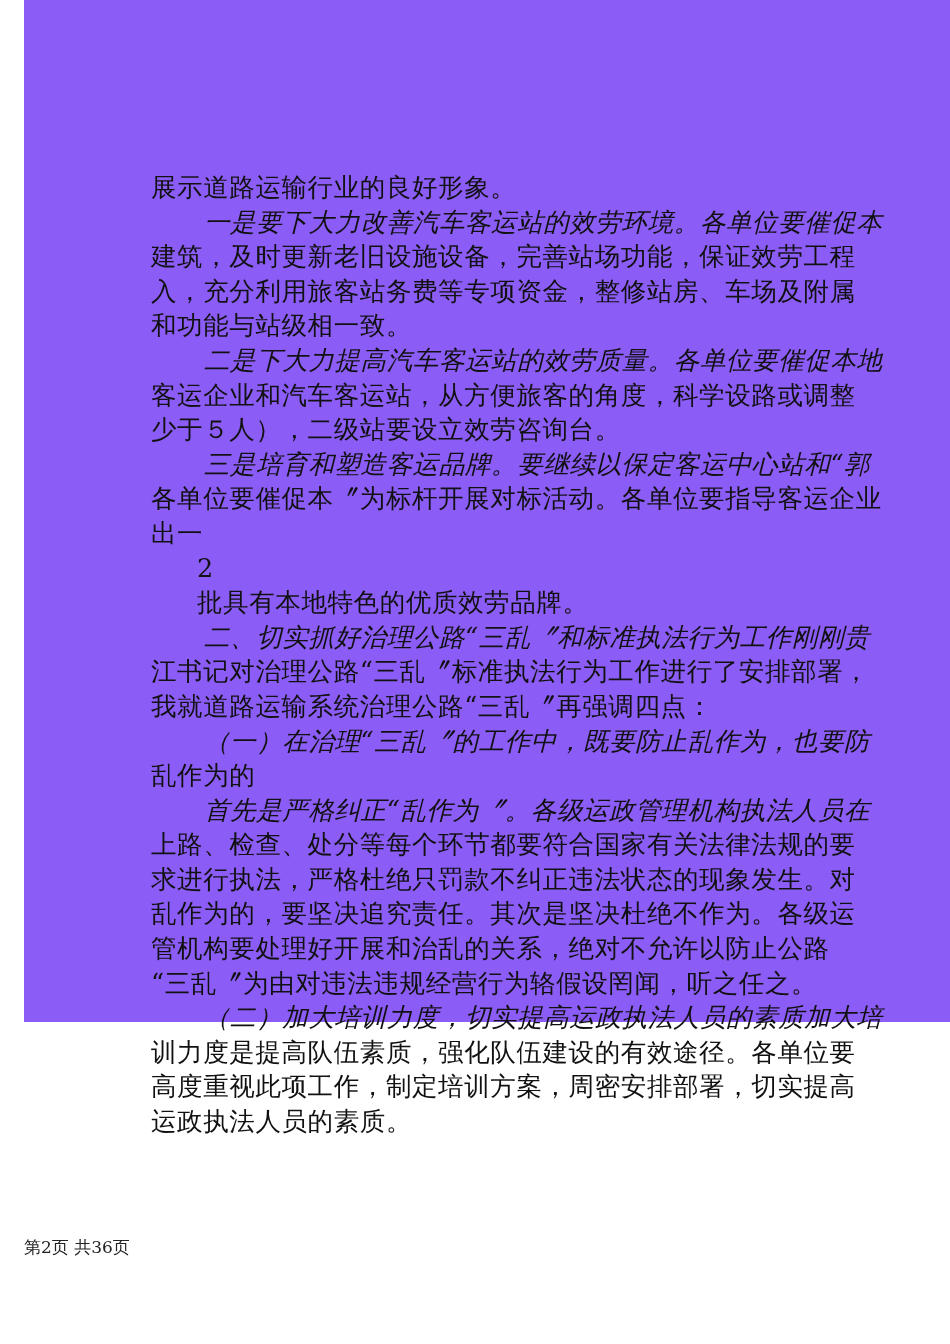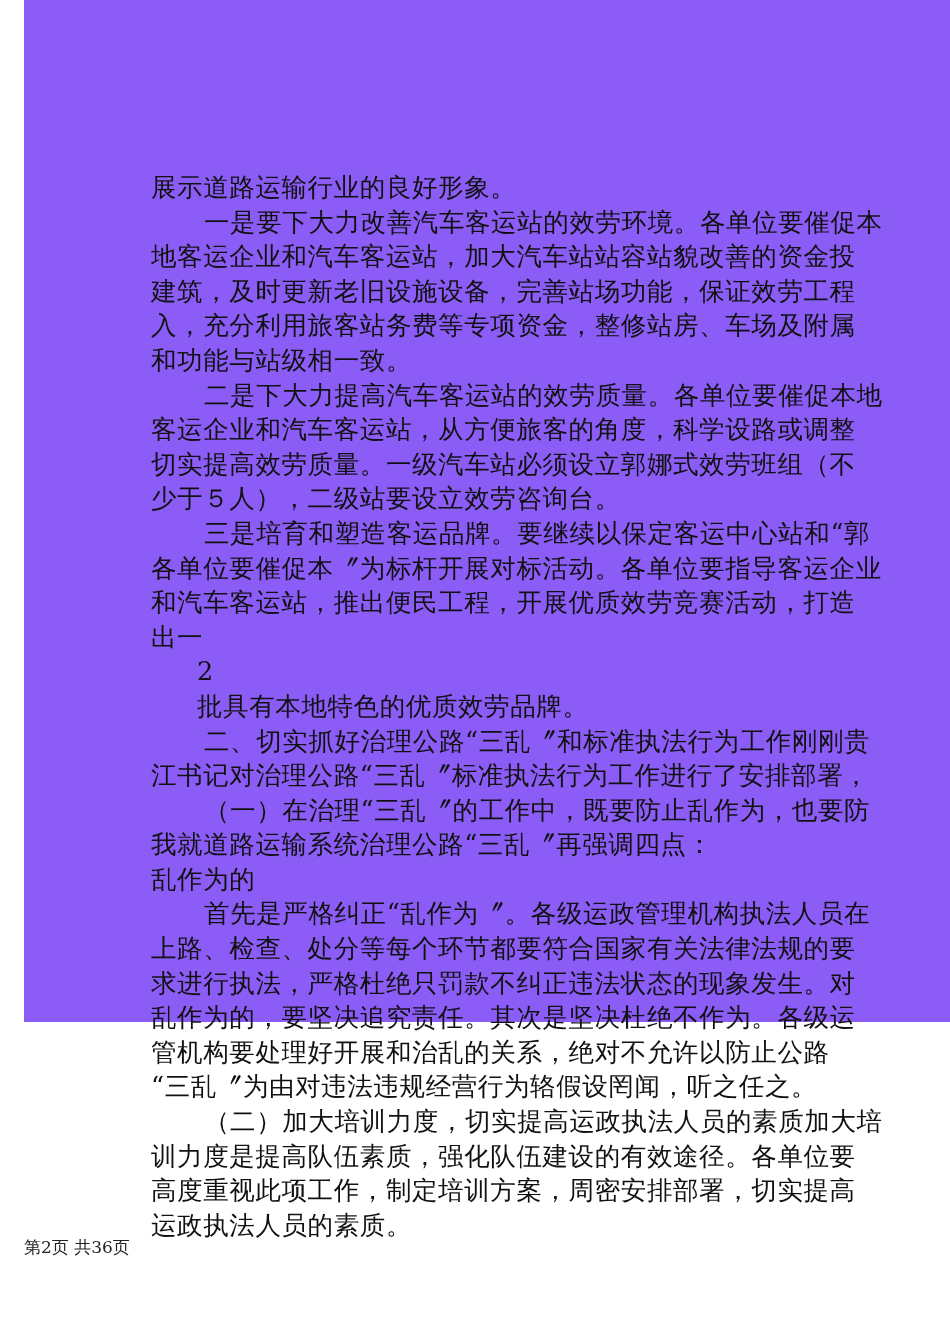--- a/index.html
+++ b/index.html
@@ -1,51 +1,48 @@
 <!DOCTYPE html>
 <html><head>
 <meta charset="utf-8">
 <style>
   html, body { margin: 0; padding: 0; background: #ffffff; }
   body { width: 950px; height: 1344px; position: relative; overflow: hidden;
          font-family: "DejaVu Serif", "Liberation Serif", serif; color: #111; }
   .page { position: absolute; left: 0; top: 0; width: 950px; height: 1022px; background: #8b5cf6; margin-left: 24px; }
   .body-text { position: absolute; left: 127px; top: 170px; width: 710px; }
   .line { height: 34.6px; line-height: 34.6px; font-size: 25.5px; white-space: nowrap; letter-spacing: 0.6px; }
-  .indent { padding-left: 53px; }
+  .indent { padding-left: 53px; font-style: italic; }
   .indent-small { padding-left: 46px; }
   .pagenum-inline { padding-left: 46px; }
   .footer { position: absolute; left: 0; width: 950px; top: 1236px; text-align: left;
             font-size: 17px; color: #222; }
 </style>
 </head>
 <body>
 
 <div class="page">
   <div class="body-text">
     <div class="line">展示道路运输行业的良好形象。</div>
     <div class="line indent">一是要下大力改善汽车客运站的效劳环境。各单位要催促本</div>
-    <div class="line">地客运企业和汽车客运站，加大汽车站站容站貌改善的资金投</div>
     <div class="line">建筑，及时更新老旧设施设备，完善站场功能，保证效劳工程</div>
     <div class="line">入，充分利用旅客站务费等专项资金，整修站房、车场及附属</div>
     <div class="line">和功能与站级相一致。</div>
     <div class="line indent">二是下大力提高汽车客运站的效劳质量。各单位要催促本地</div>
     <div class="line">客运企业和汽车客运站，从方便旅客的角度，科学设路或调整</div>
-    <div class="line">切实提高效劳质量。一级汽车站必须设立郭娜式效劳班组（不</div>
     <div class="line">少于５人），二级站要设立效劳咨询台。</div>
     <div class="line indent">三是培育和塑造客运品牌。要继续以保定客运中心站和“郭</div>
     <div class="line">各单位要催促本〞为标杆开展对标活动。各单位要指导客运企业</div>
-    <div class="line">和汽车客运站，推出便民工程，开展优质效劳竞赛活动，打造</div>
     <div class="line">出一</div>
     <div class="line pagenum-inline">2</div>
     <div class="line indent-small">批具有本地特色的优质效劳品牌。</div>
     <div class="line indent">二、切实抓好治理公路“三乱〞和标准执法行为工作刚刚贵</div>
     <div class="line">江书记对治理公路“三乱〞标准执法行为工作进行了安排部署，</div>
+    <div class="line">我就道路运输系统治理公路“三乱〞再强调四点：</div>
     <div class="line indent">（一）在治理“三乱〞的工作中，既要防止乱作为，也要防</div>
-    <div class="line">我就道路运输系统治理公路“三乱〞再强调四点：</div>
     <div class="line">乱作为的</div>
     <div class="line indent">首先是严格纠正“乱作为〞。各级运政管理机构执法人员在</div>
     <div class="line">上路、检查、处分等每个环节都要符合国家有关法律法规的要</div>
     <div class="line">求进行执法，严格杜绝只罚款不纠正违法状态的现象发生。对</div>
     <div class="line">乱作为的，要坚决追究责任。其次是坚决杜绝不作为。各级运</div>
     <div class="line">管机构要处理好开展和治乱的关系，绝对不允许以防止公路</div>
     <div class="line">“三乱〞为由对违法违规经营行为辂假设罔闻，听之任之。</div>
     <div class="line indent">（二）加大培训力度，切实提高运政执法人员的素质加大培</div>
     <div class="line">训力度是提高队伍素质，强化队伍建设的有效途径。各单位要</div>
     <div class="line">高度重视此项工作，制定培训方案，周密安排部署，切实提高</div>

